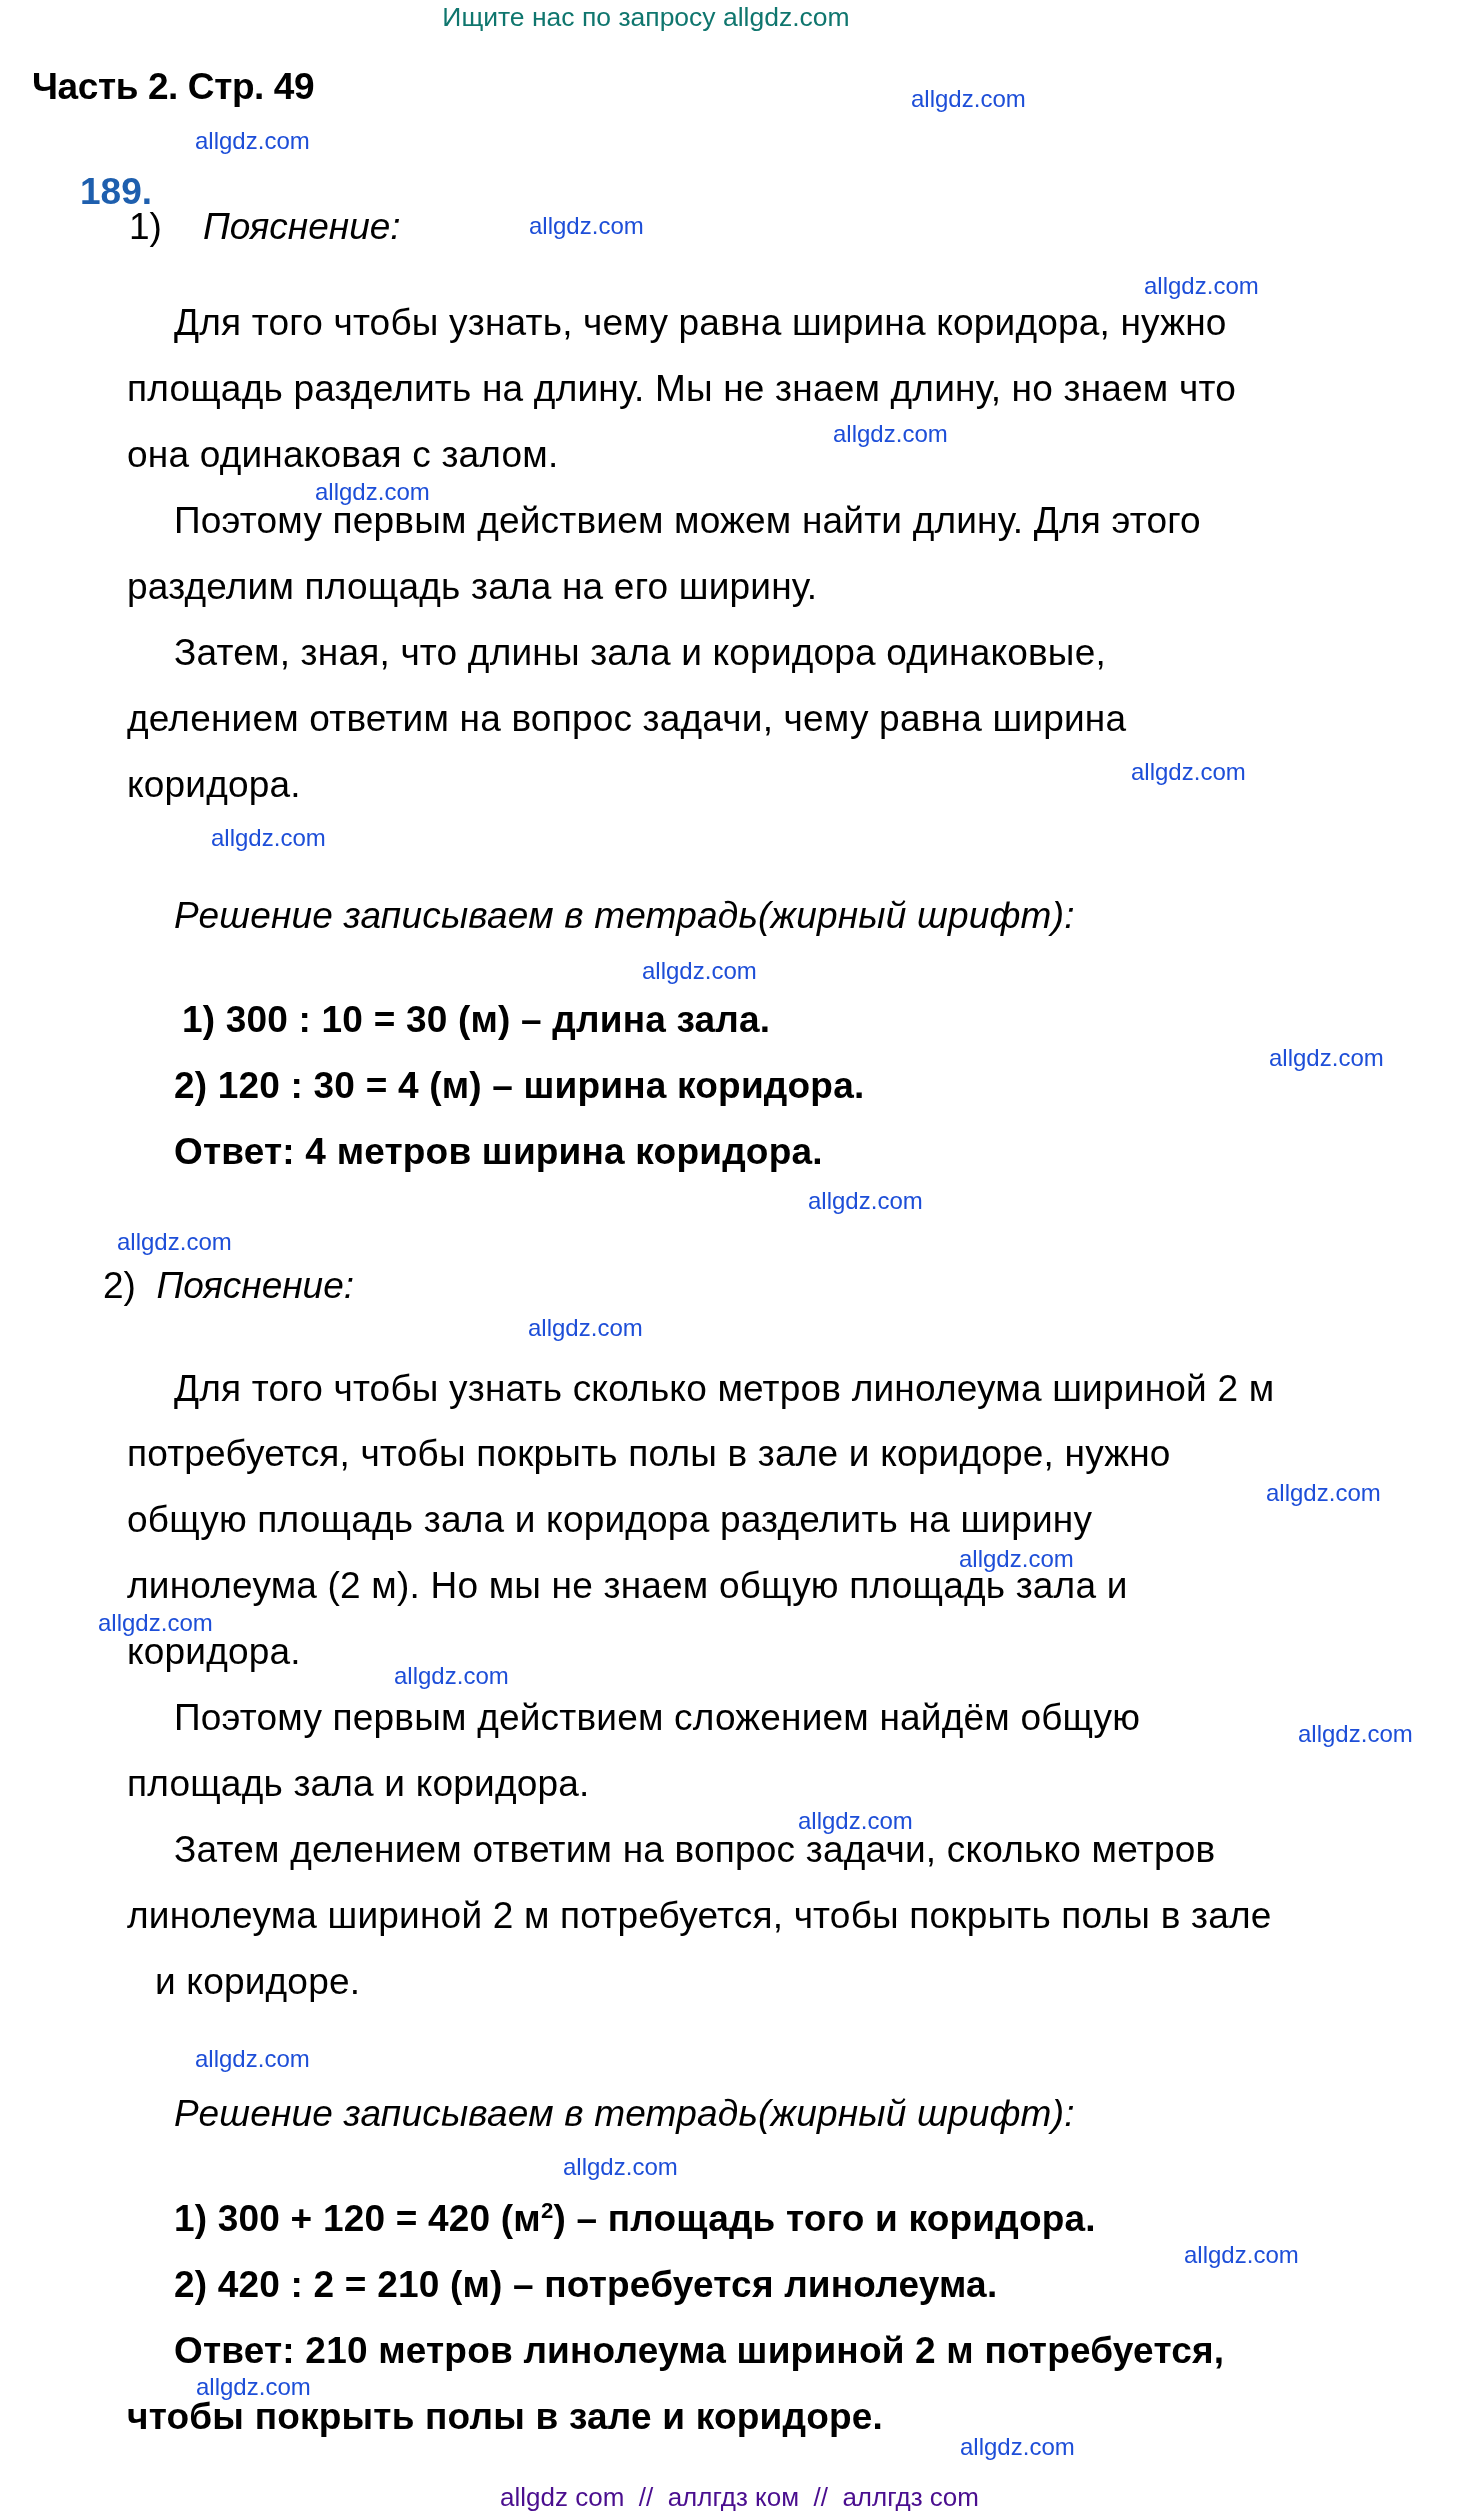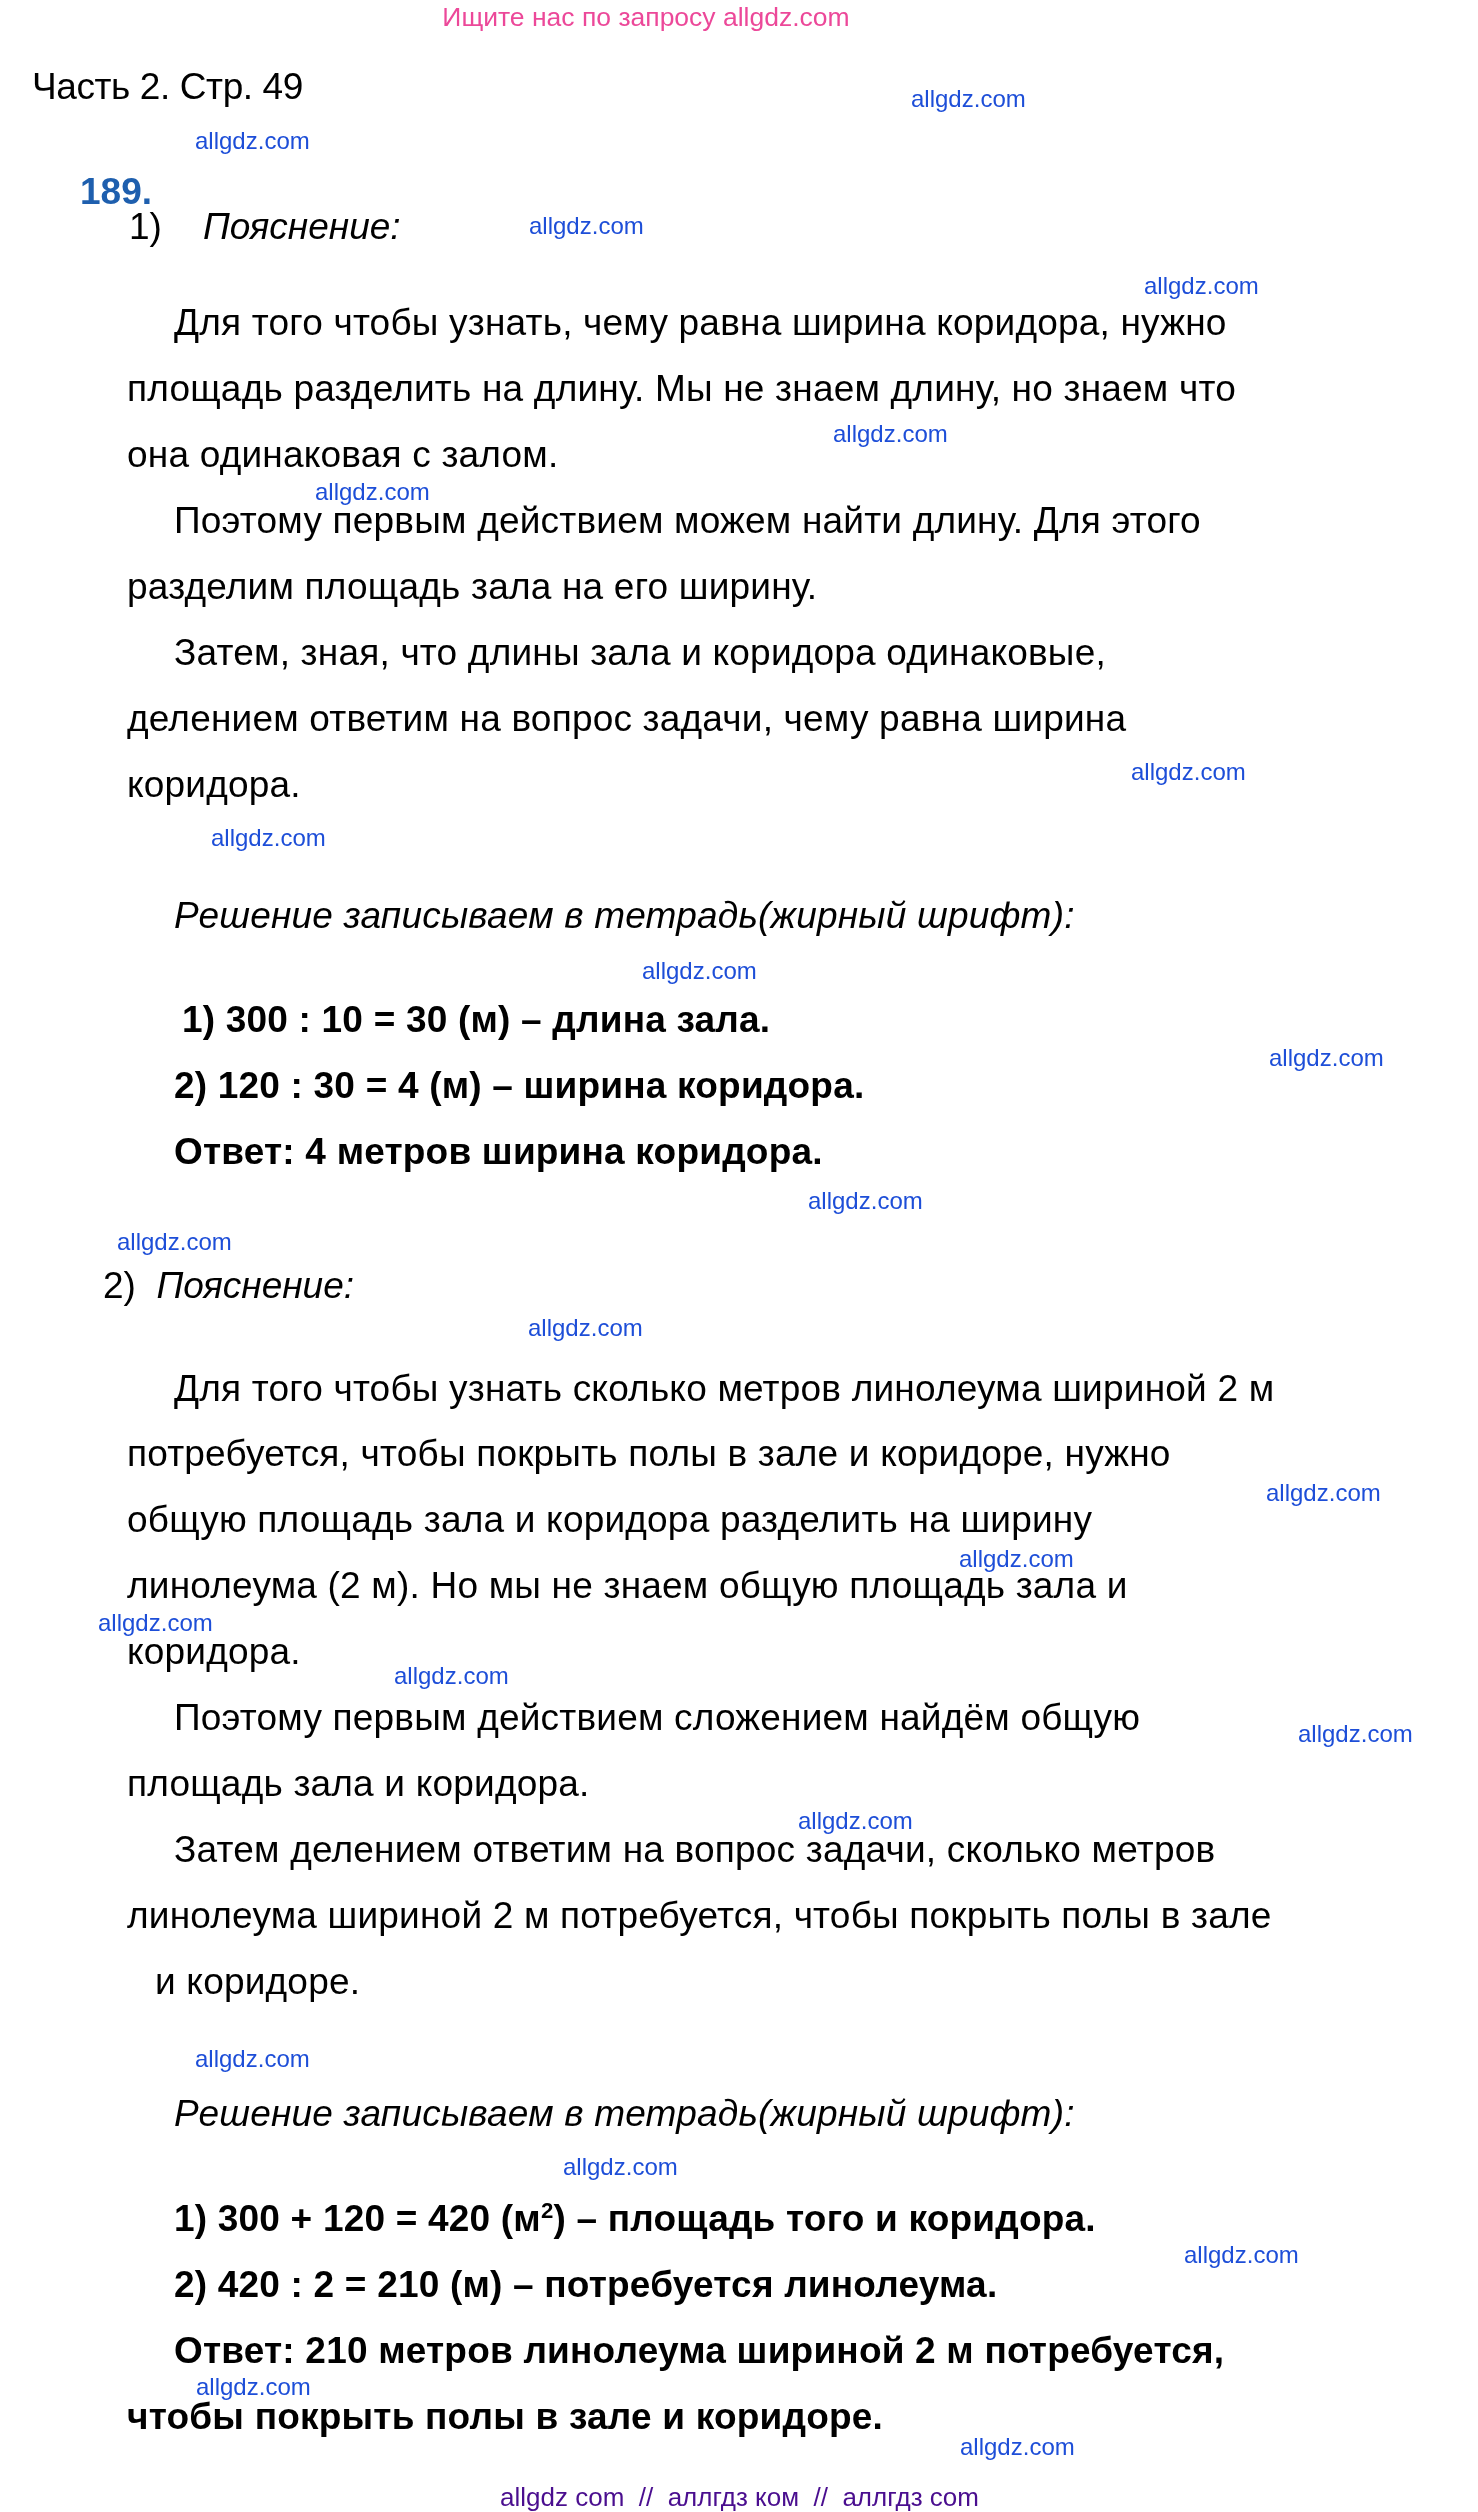--- a/index.html
+++ b/index.html
@@ -1,22 +1,22 @@
 <!DOCTYPE html>
 <html style="font-size:13px"><head>
   <meta charset="utf-8">
   <style>
     html, body { margin: 0; padding: 0; background: #ffffff; }
     body { width: 1479px; height: 2512px; position: relative; overflow: hidden;
            font-family: "Liberation Sans", "DejaVu Sans", sans-serif; color: #000; }
     .abs { position: absolute; white-space: nowrap; }
-    .banner { left: 0; width: 1292px; top: 1.6px; text-align: center; font-size: 26.5px; color: #ec4899; }
+    .banner { left: 0; width: 1292px; top: 1.6px; text-align: center; font-size: 26.5px; color: #0f766e; }
     .footer { left: 0; width: 1479px; top: 2482px; text-align: center; font-size: 26px; color: #4a0e8f; }
     .wm { font-size: 24px; color: #1d4ed8; }
-    .heading { font-size: 37px; font-weight: normal; letter-spacing: -0.4px; }
+    .heading { font-size: 37px; font-weight: bold; letter-spacing: -0.4px; }
     .tasknum { font-size: 37px; font-weight: bold; color: #1e5fae; }
     .sublabel { font-size: 37px; }
     .sublabel .it { font-style: italic; }
     .line { font-size: 37px; letter-spacing: 0.2px; }
     .italic { font-style: italic; }
     .bold { font-weight: bold; }
     sup { font-size: 0.6em; vertical-align: 0.6em; line-height: 0; }
   </style>
 </head>
 <body>

